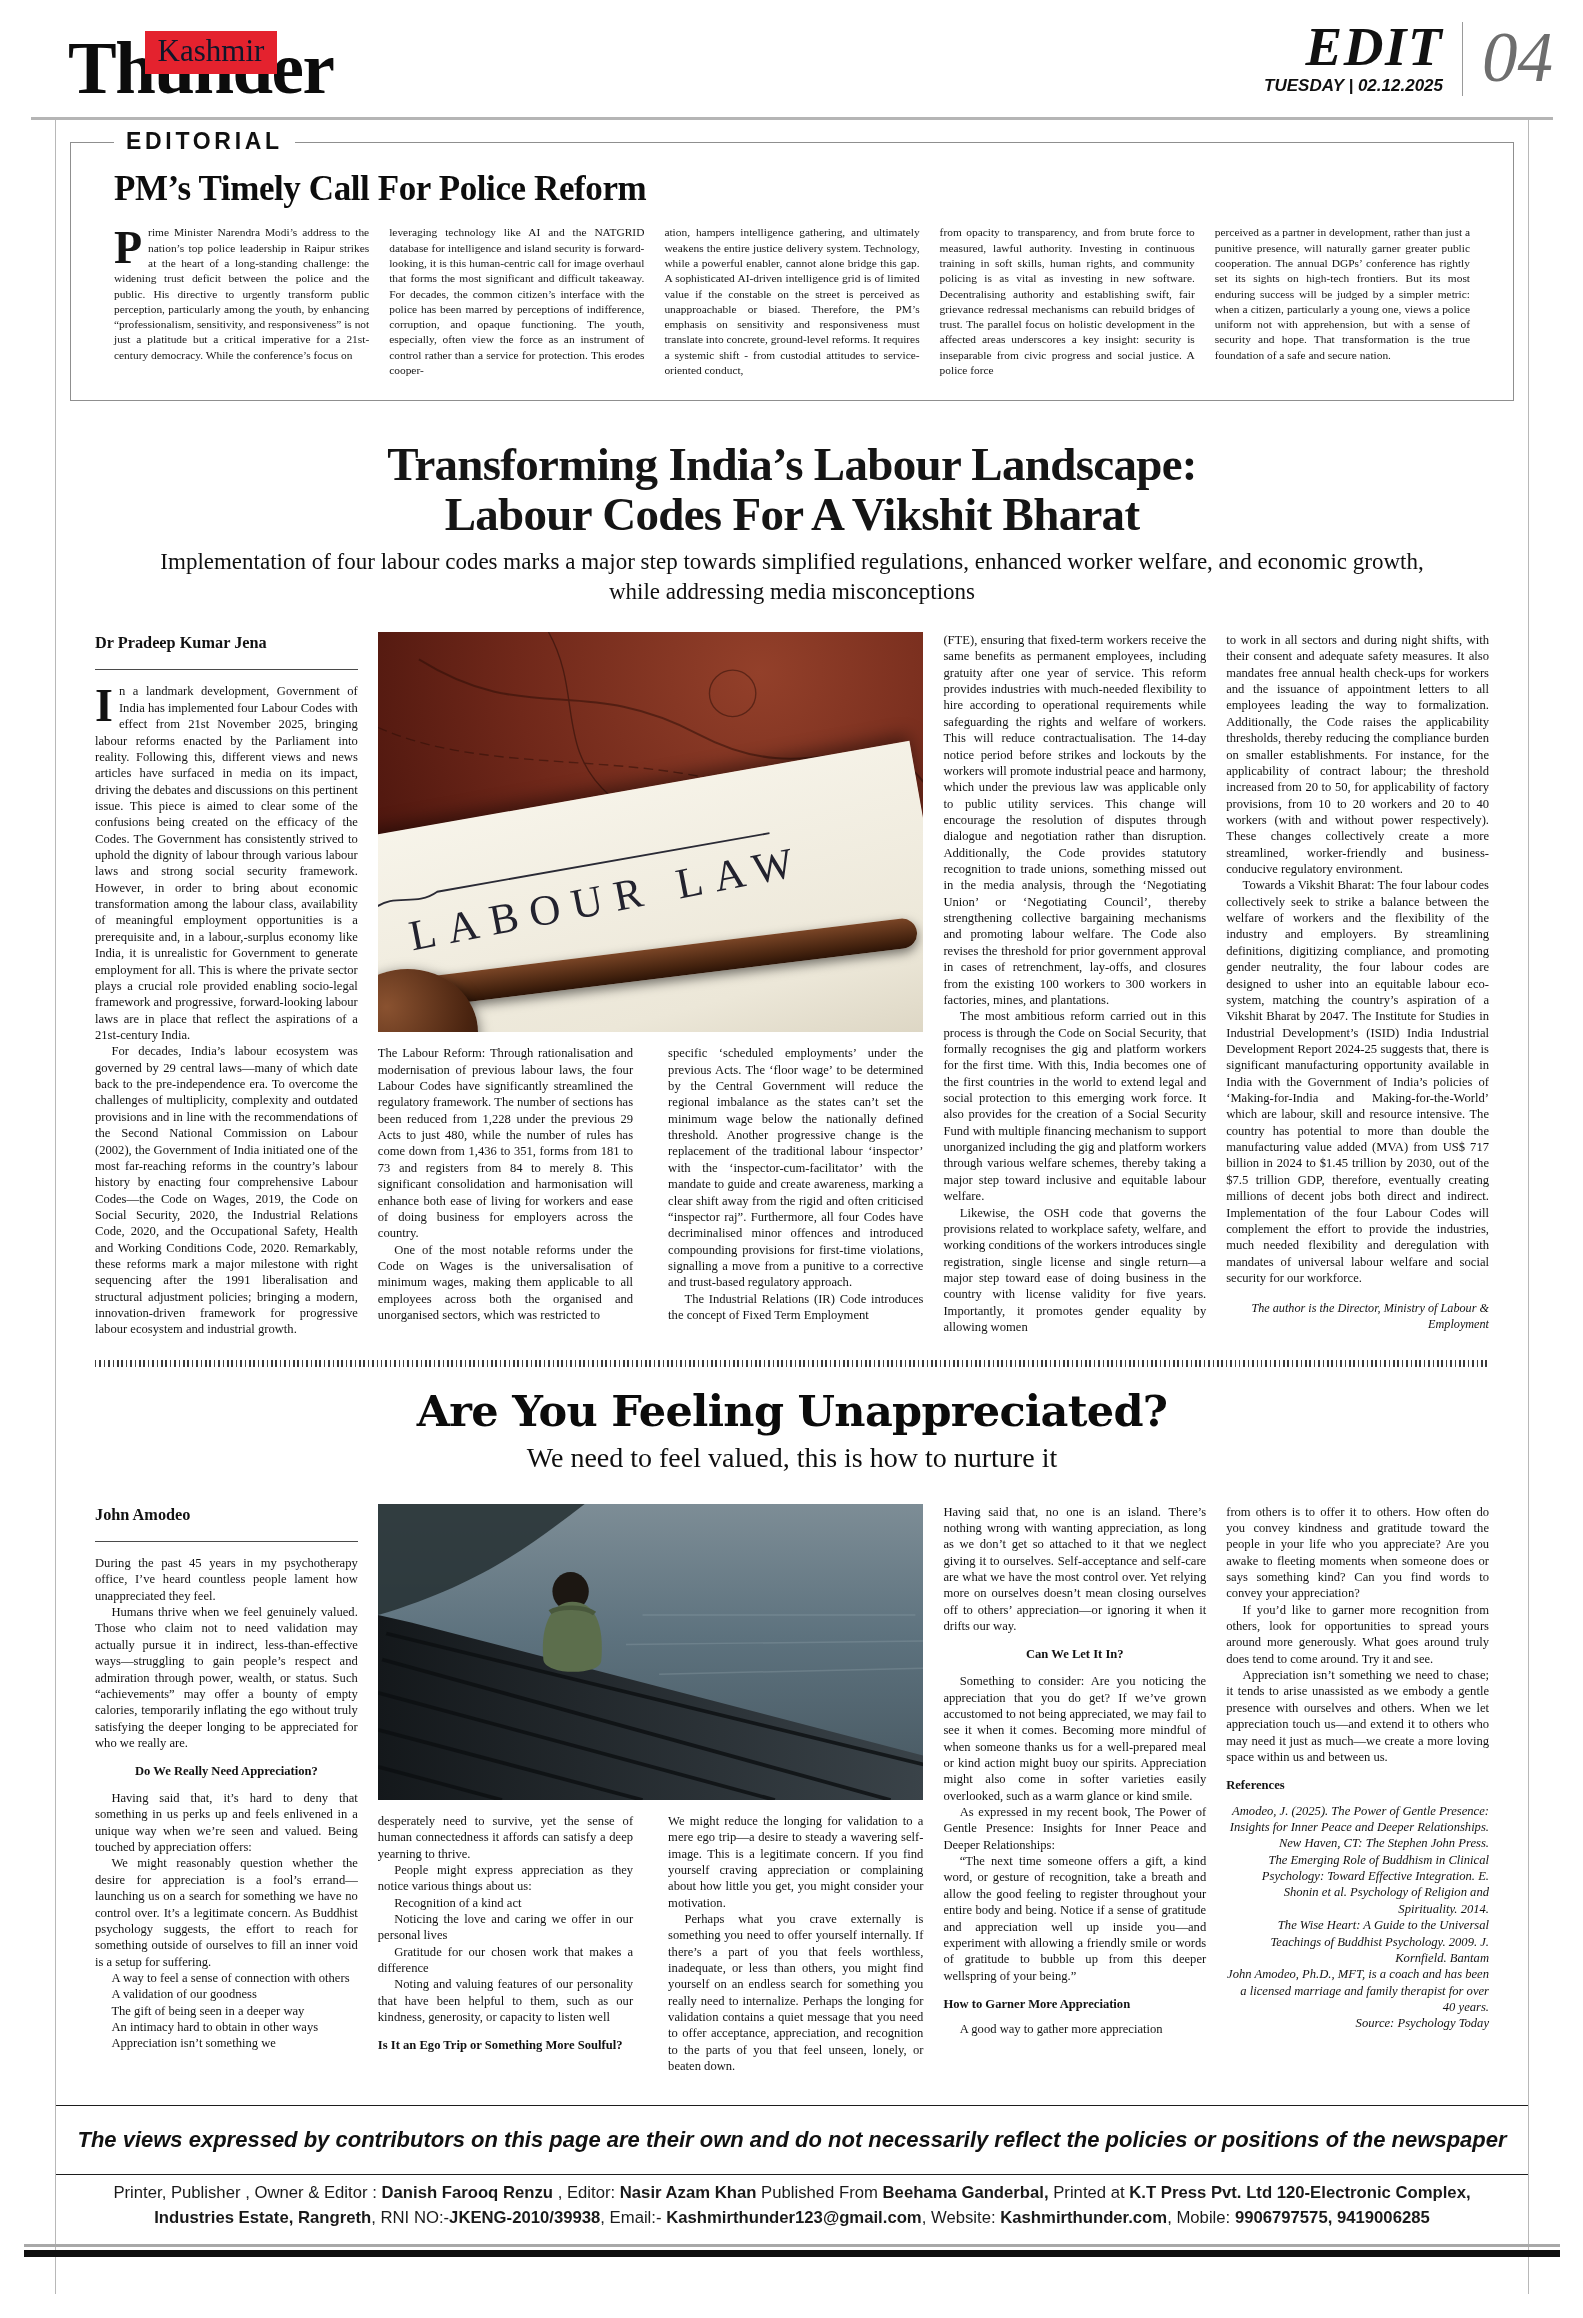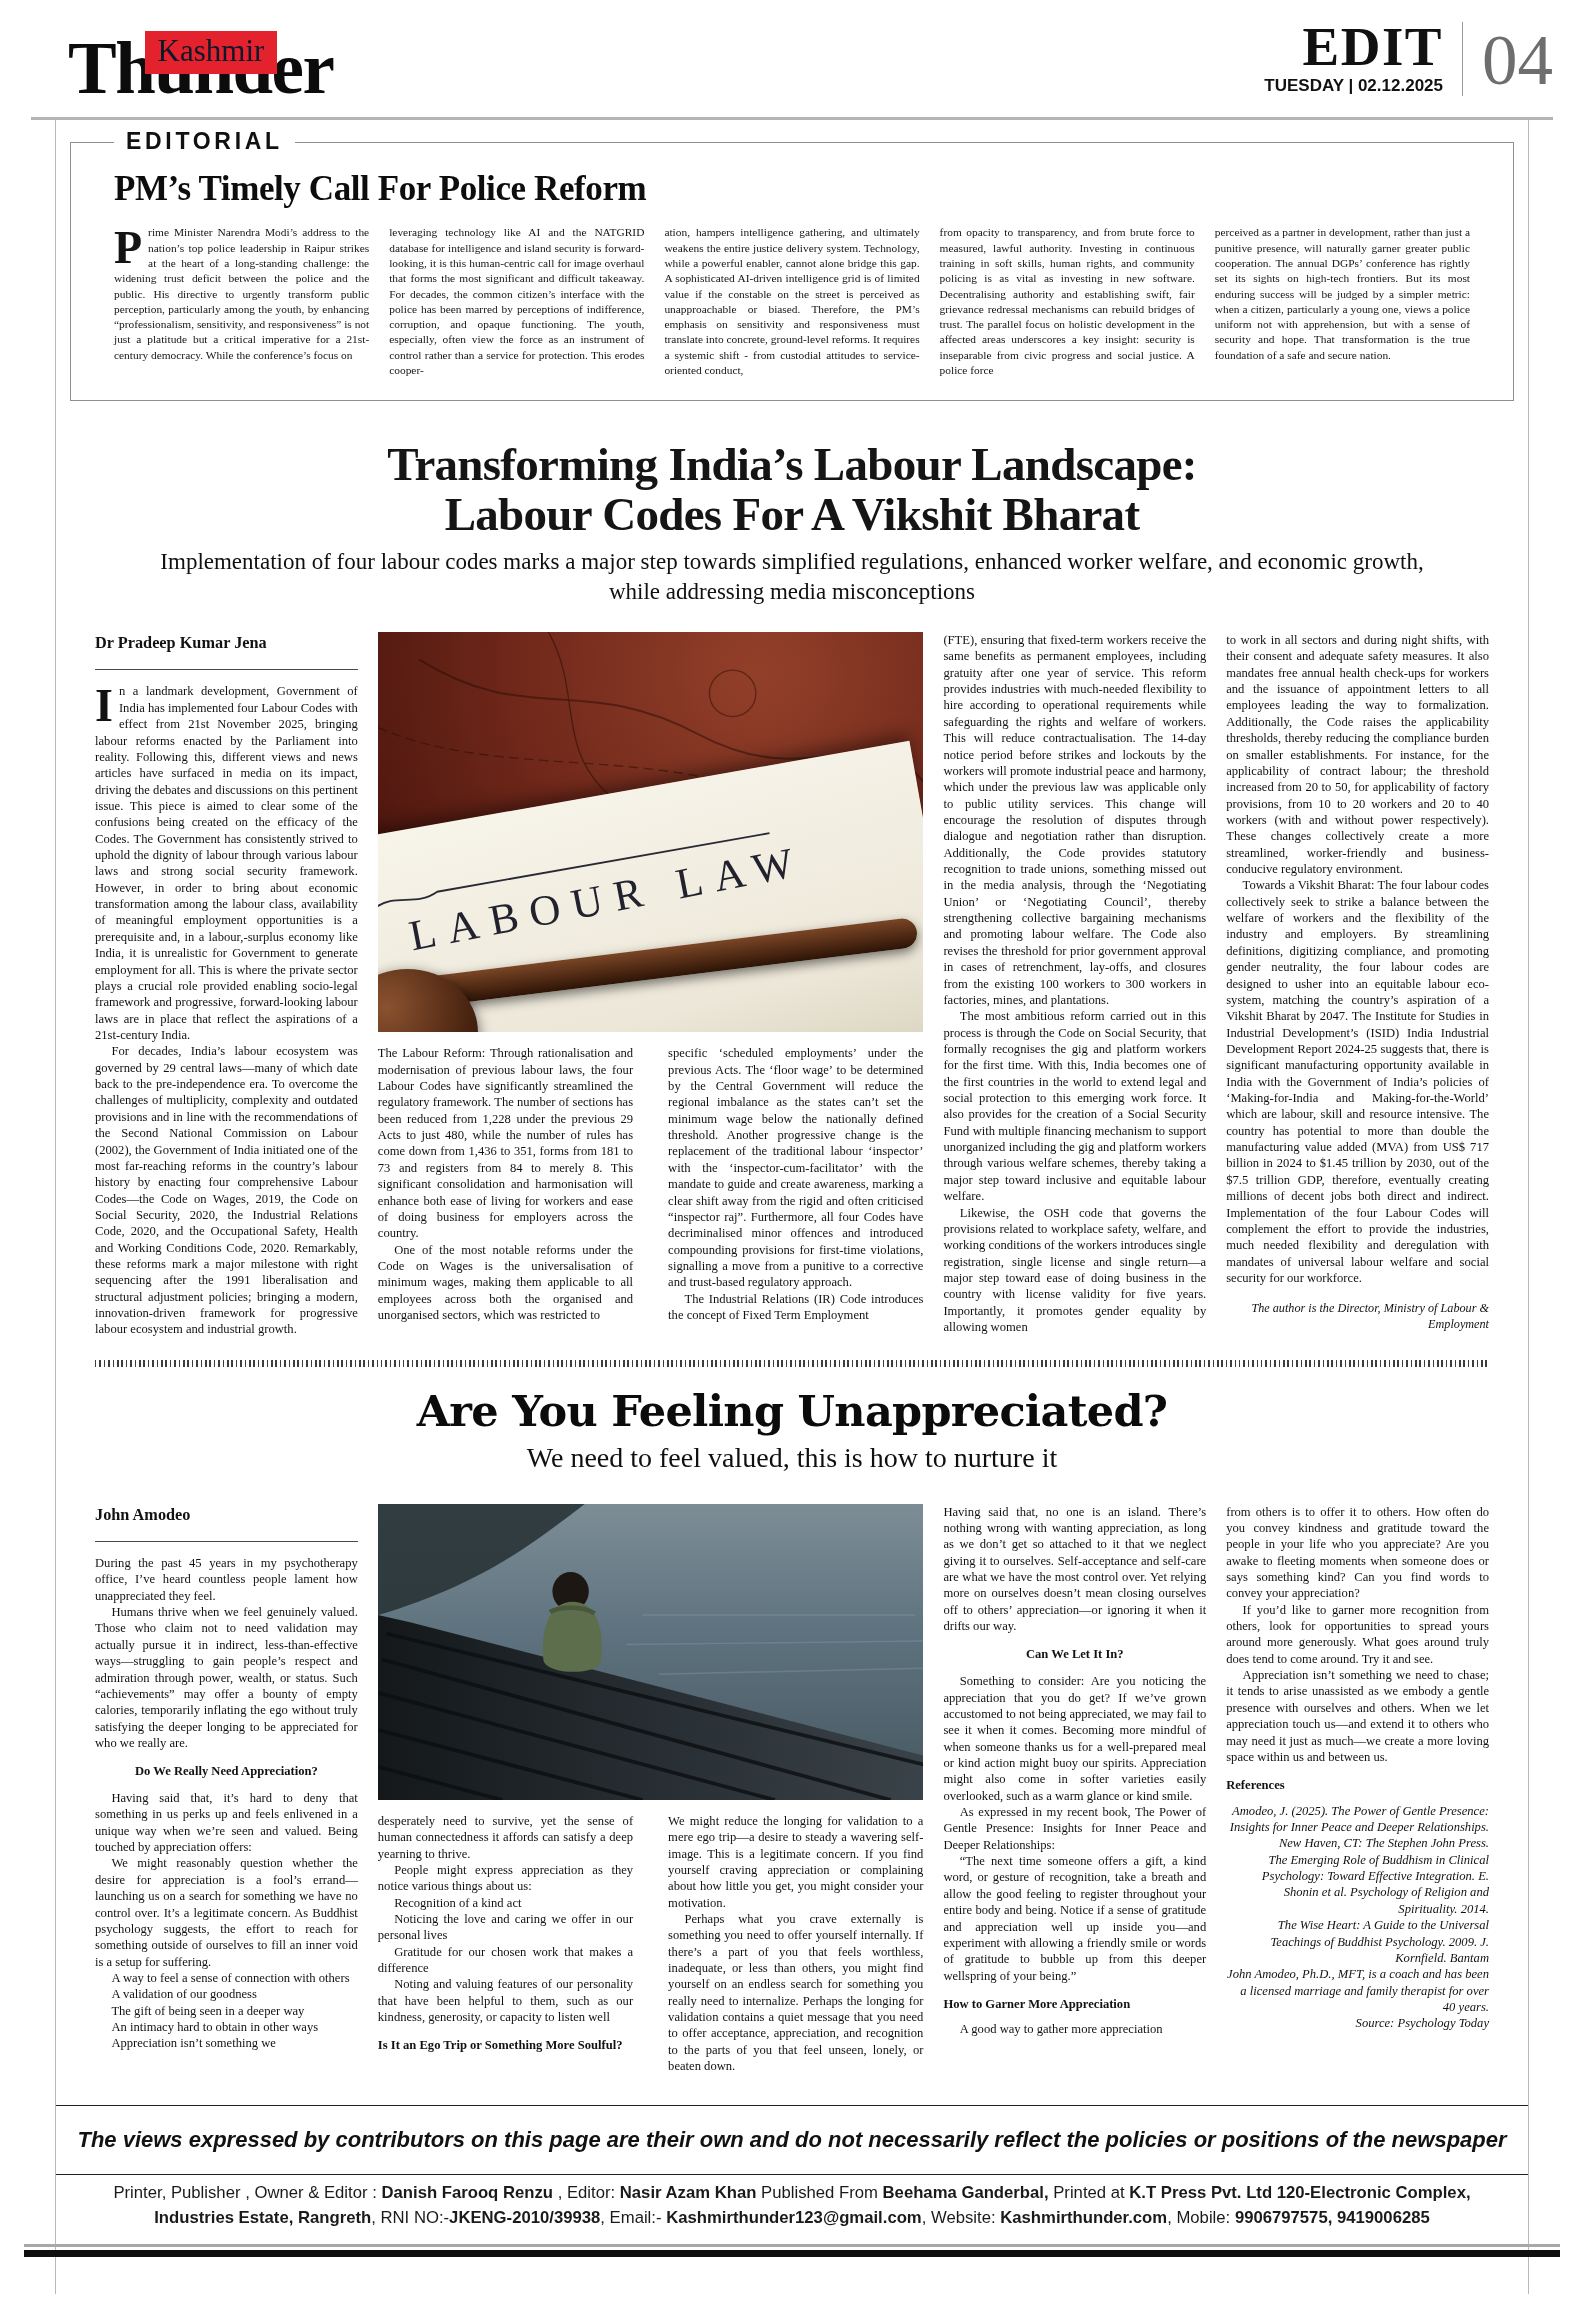--- a/index.html
+++ b/index.html
@@ -14,21 +14,21 @@
   .edge.l { left:55px; } .edge.r { right:55px; }
 
   
   .masthead { position:relative; height:113px; }
   .brand { position:absolute; left:68px; top:37px; }
   .brand h1 { margin:0; font-family:"Liberation Serif", serif; font-weight:600;
               font-size:73px; line-height:.88; letter-spacing:-1.5px; color:#0c0c0c; }
   .kicker { position:absolute; left:77px; top:-6px; background:#e4222e; color:#0f172a;
             font-family:"Liberation Serif", serif; font-size:31px; line-height:1;
             padding:4.4px 12.6px 7.4px; z-index:3; }
-  .edit-wrap { position:absolute; right:31px; top:22px; display:flex; align-items:flex-end; }
+  .edit-wrap { position:absolute; right:31px; top:22px; display:flex; align-items:flex-start;font-style:italic; }
   .edit-col { text-align:right; padding-right:19px; border-right:1.5px solid #9a9a9a; }
   .section-name { font-family:"Liberation Serif", serif; font-weight:700; font-size:55px;
                   line-height:.92; letter-spacing:1.5px; color:#111; }
   .issue-date { font-family:"Liberation Sans", sans-serif; font-weight:700; font-size:17px;
                 margin-top:3px; color:#111; }
   .page-num { font-family:"Liberation Serif", serif; font-size:71px; line-height:1;
               color:#6e6e6e; padding-left:19px; }
   .header-rule { height:2.2px; background:#b5b5b5; margin:4.4px 31px 0; }
 
   

